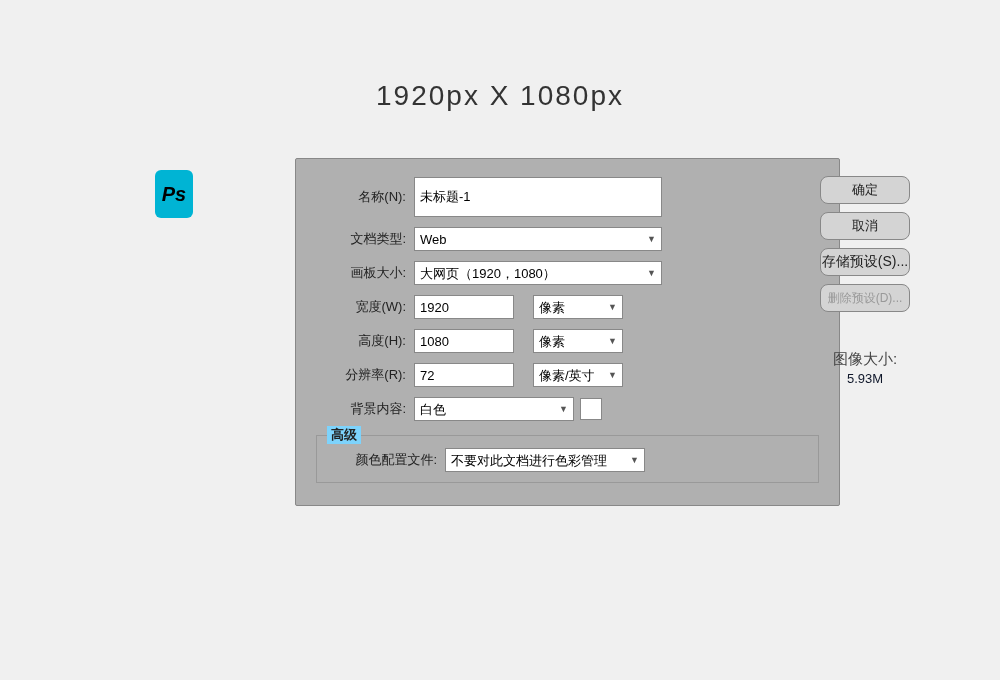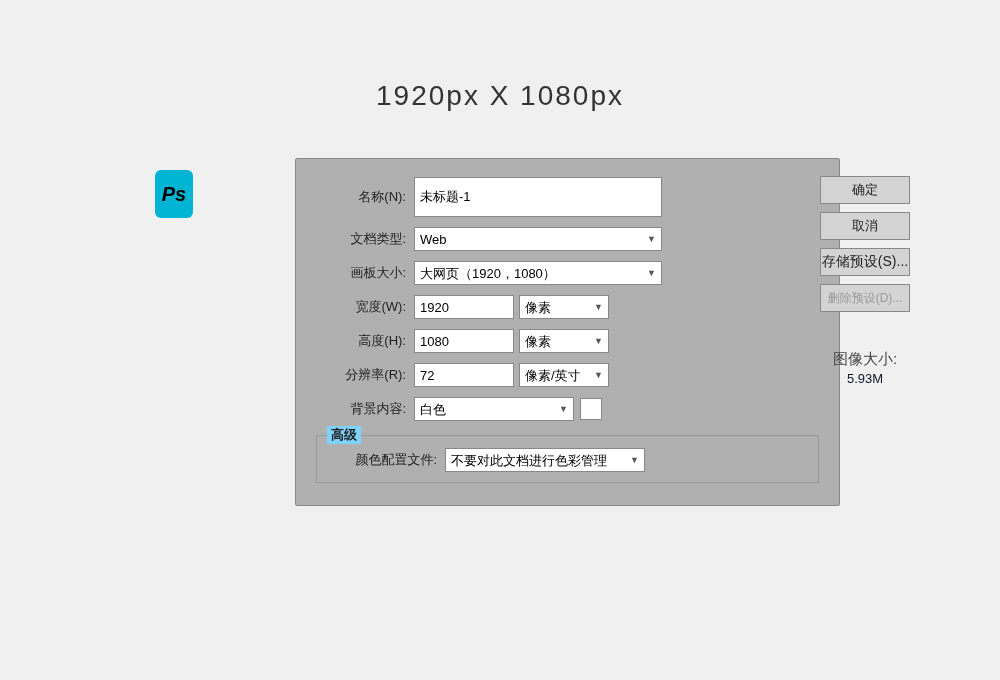--- a/index.html
+++ b/index.html
@@ -118,29 +118,29 @@
       padding-right: 20px;
     }
 
     .input-number {
       width: 100px;
       height: 24px;
     }
 
     .unit-select {
       width: 90px;
-      margin-left: 5px;
+      margin-left: 19px;
     }
 
     .btn {
       width: 90px;
       height: 28px;
       background: #d4d4d4;
       border: 1px solid #888;
-      border-radius: 0;
+      border-radius: 8px;
       cursor: pointer;
       font-size: 13px;
       font-family: inherit;
       color: #222;
       text-align: center;
       display: flex;
       align-items: center;
       justify-content: center;
     }
 

